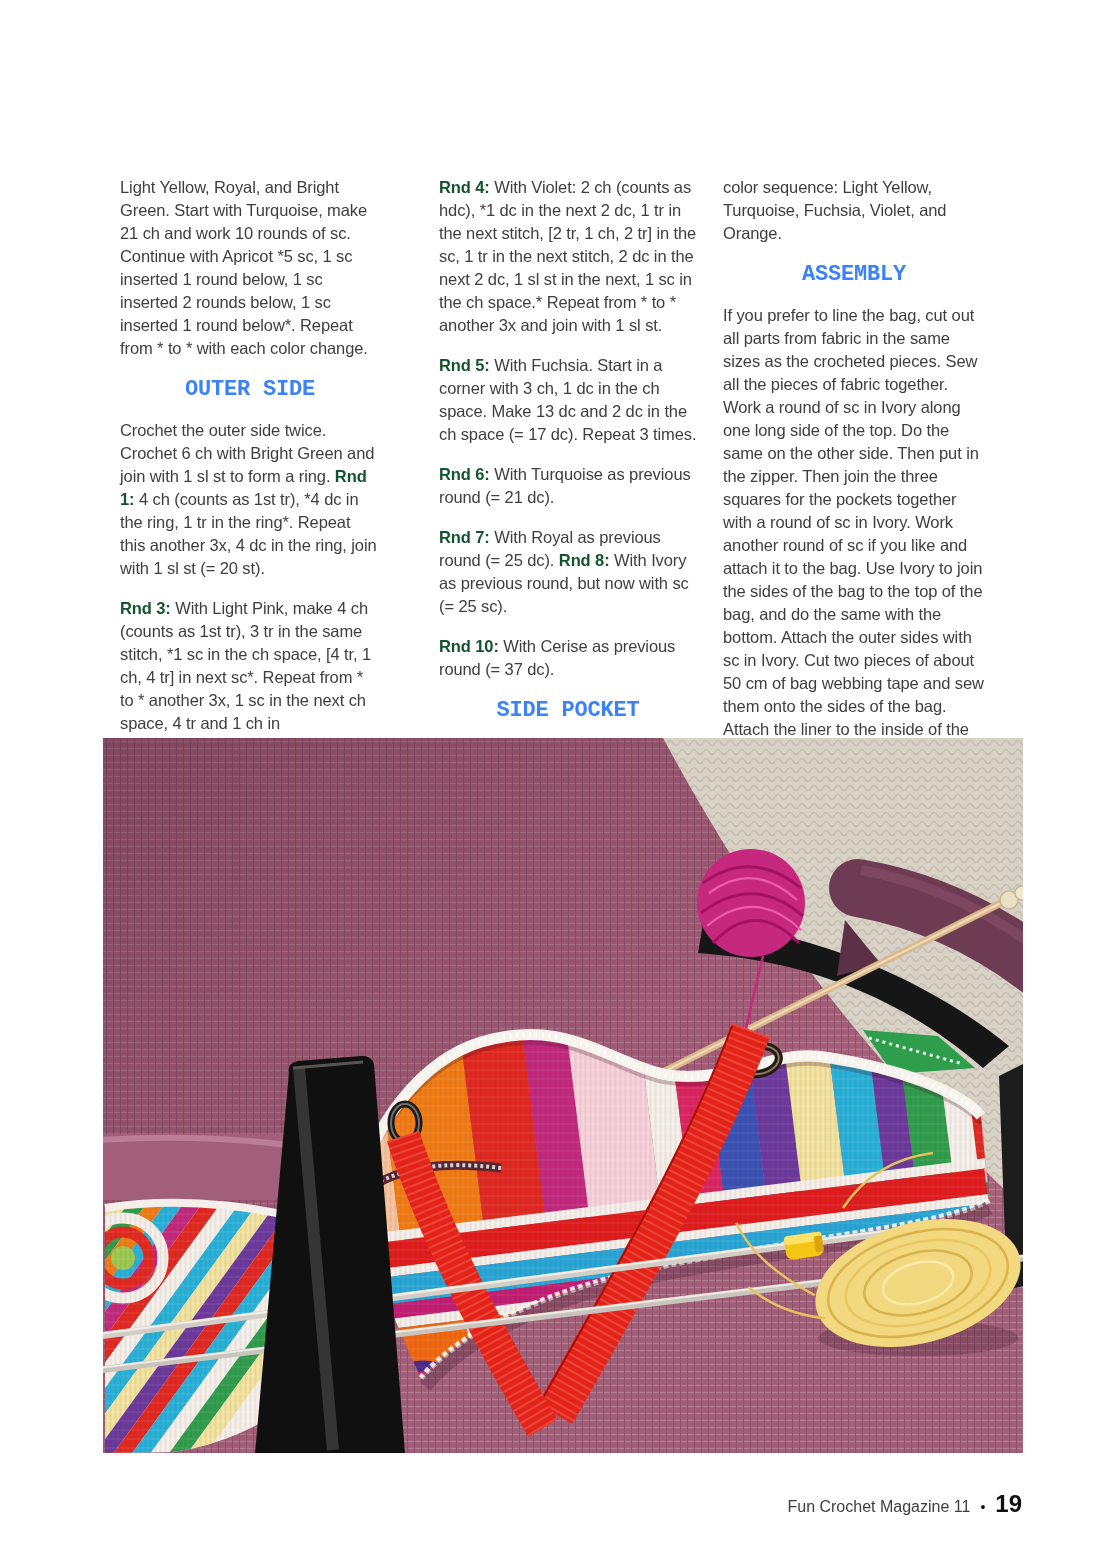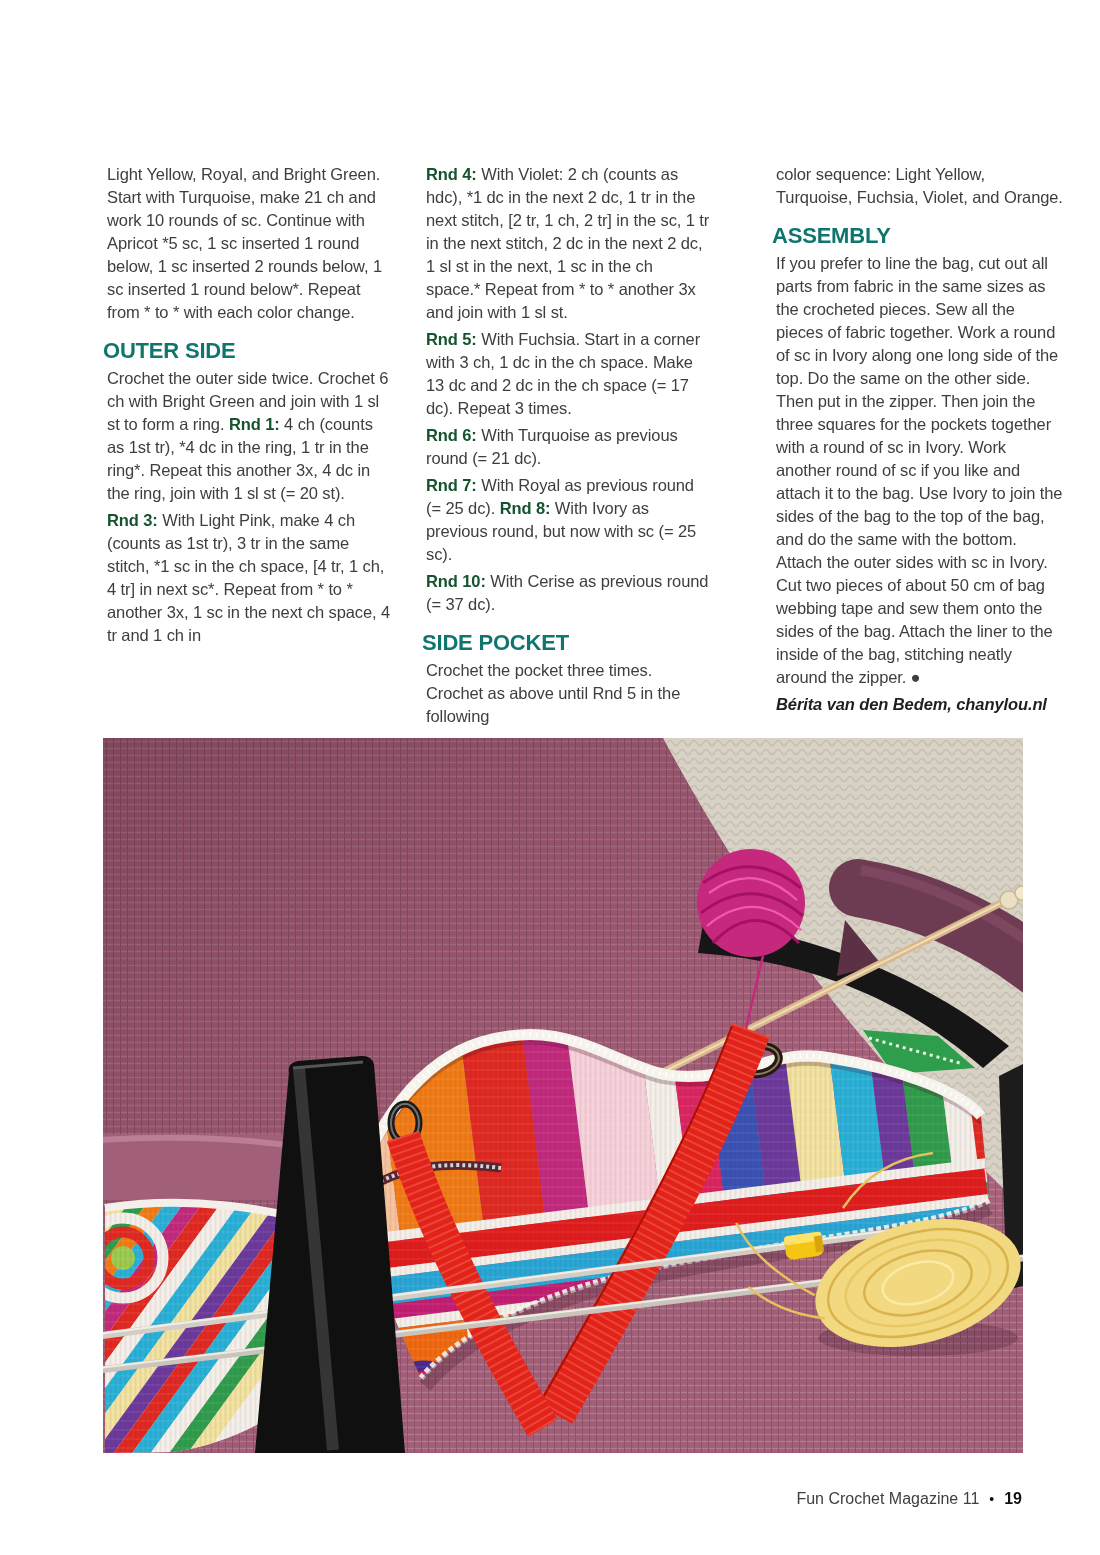--- a/index.html
+++ b/index.html
@@ -1,32 +1,32 @@
 <!DOCTYPE html>
 <html><head>
 <meta charset="utf-8">
 <style>
   html,body{margin:0;padding:0;background:#ffffff;}
   .page{position:relative;width:1100px;height:1555px;background:#fff;overflow:hidden;
         font-family:"Liberation Sans", sans-serif;}
   .col{position:absolute;top:159px;font-size:16.5px;line-height:23px;color:#3e3e3e;
        letter-spacing:-0.1px;}
-  .col p{margin:4px;}
+  .col p{margin:17px;}
   .col p.body b{color:#14532d;}
   h2.sec{margin:14px 0 4px 0;font-size:22px;line-height:25px;font-weight:700;
-         color:#0f766e;letter-spacing:-0.2px;font-family:Liberation Sans, sans-serif;}
+         color:#3b82f6;letter-spacing:-0.2px;font-family:Liberation Mono, monospace;text-align:center;}
   p.credit{font-weight:700;font-style:italic;color:#1f1f1f;}
   p.credit b{text-align:center;}
   .photo{position:absolute;left:103px;top:738px;width:920px;height:715px;margin:0;
          overflow:hidden;background:#a8617a;}
   .photo svg{display:block;}
   .footer{position:absolute;top:1490px;right:78px;display:flex;align-items:baseline;
           gap:10px;color:#3e3e3e;font-size:16px;margin-left:12px;}
   .footer .dot{font-size:14px;color:#111;}
-  .footer .pageno{font-size:16px;font-weight:700;color:#111;}
+  .footer .pageno{font-size:24px;font-weight:700;color:#111;}
 </style>
 </head>
 <body>
 
 <div class="page">
 
   <section class="col" style="left:103px;width:294px;">
       <p class="body"><span>Light Yellow, Royal, and Bright Green. Start with Turquoise, make 21 ch and work 10 rounds of sc. Continue with Apricot *5 sc, 1 sc inserted 1 round below, 1 sc inserted 2 rounds below, 1 sc inserted 1 round below*. Repeat from * to * with each color change.</span></p>
       <h2 class="sec">OUTER SIDE</h2>
       <p class="body"><span>Crochet the outer side twice. Crochet 6 ch with Bright Green and join with 1 sl st to form a ring. </span><b>Rnd 1:</b><span> 4 ch (counts as 1st tr), *4 dc in the ring, 1 tr in the ring*. Repeat this another 3x, 4 dc in the ring, join with 1 sl st (= 20 st).</span></p>
@@ -34,21 +34,21 @@
     </section>
   <section class="col" style="left:422px;width:292px;">
       <p class="body"><b>Rnd 4:</b><span> With Violet: 2 ch (counts as hdc), *1 dc in the next 2 dc, 1 tr in the next stitch, [2 tr, 1 ch, 2 tr] in the sc, 1 tr in the next stitch, 2 dc in the next 2 dc, 1 sl st in the next, 1 sc in the ch space.* Repeat from * to * another 3x and join with 1 sl st.</span></p>
       <p class="body"><b>Rnd 5:</b><span> With Fuchsia. Start in a corner with 3 ch, 1 dc in the ch space. Make 13 dc and 2 dc in the ch space (= 17 dc). Repeat 3 times.</span></p>
       <p class="body"><b>Rnd 6:</b><span> With Turquoise as previous round (= 21 dc).</span></p>
       <p class="body"><b>Rnd 7:</b><span> With Royal as previous round (= 25 dc). </span><b>Rnd 8:</b><span> With Ivory as previous round, but now with sc (= 25 sc).</span></p>
       <p class="body"><b>Rnd 10:</b><span> With Cerise as previous round (= 37 dc).</span></p>
       <h2 class="sec">SIDE POCKET</h2>
       <p class="body"><span>Crochet the pocket three times. Crochet as above until Rnd 5 in the following</span></p>
     </section>
-  <section class="col" style="left:772px;width:296px;">
+  <section class="col" style="left:706px;width:296px;">
       <p class="body"><span>color sequence: Light Yellow, Turquoise, Fuchsia, Violet, and Orange.</span></p>
       <h2 class="sec">ASSEMBLY</h2>
       <p class="body"><span>If you prefer to line the bag, cut out all parts from fabric in the same sizes as the crocheted pieces. Sew all the pieces of fabric together. Work a round of sc in Ivory along one long side of the top. Do the same on the other side. Then put in the zipper. Then join the three squares for the pockets together with a round of sc in Ivory. Work another round of sc if you like and attach it to the bag. Use Ivory to join the sides of the bag to the top of the bag, and do the same with the bottom. Attach the outer sides with sc in Ivory. Cut two pieces of about 50 cm of bag webbing tape and sew them onto the sides of the bag. Attach the liner to the inside of the bag, stitching neatly around the zipper. ●</span></p>
       <p class="credit"><b>Bérita van den Bedem, chanylou.nl</b></p>
     </section>
 
   <figure class="photo">
     <svg width="920" height="715" viewBox="0 0 920 715" xmlns="http://www.w3.org/2000/svg">
       <defs>
         <pattern id="weaveB" width="7" height="7" patternUnits="userSpaceOnUse">

